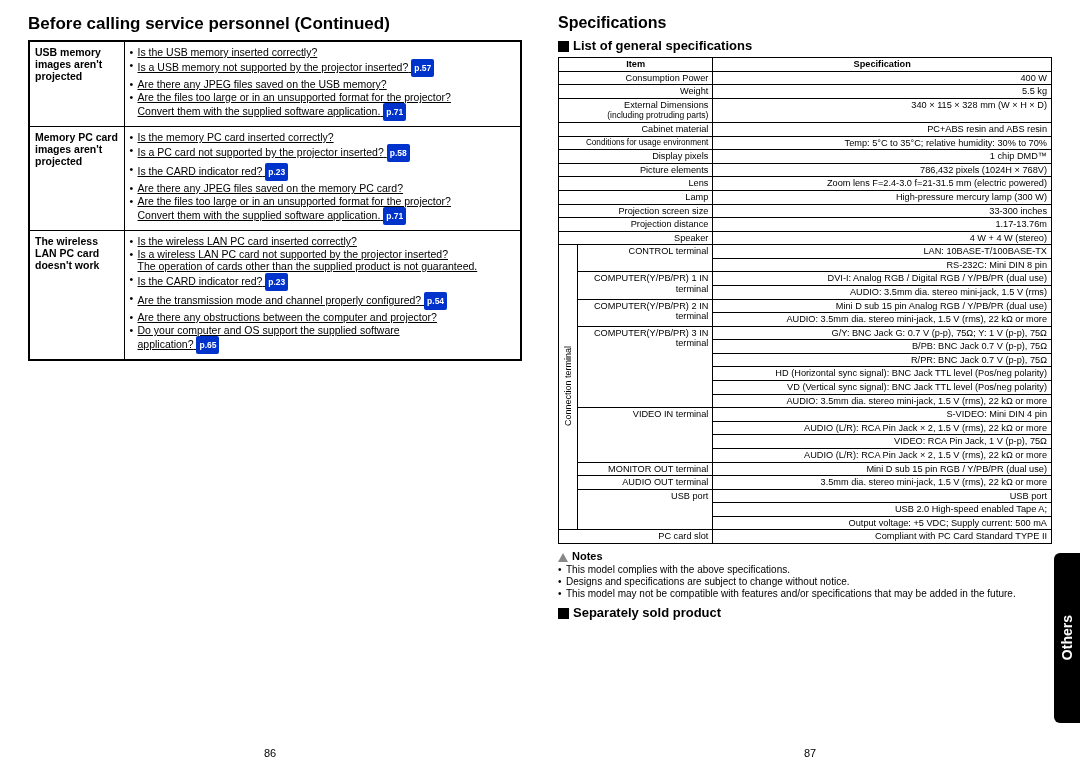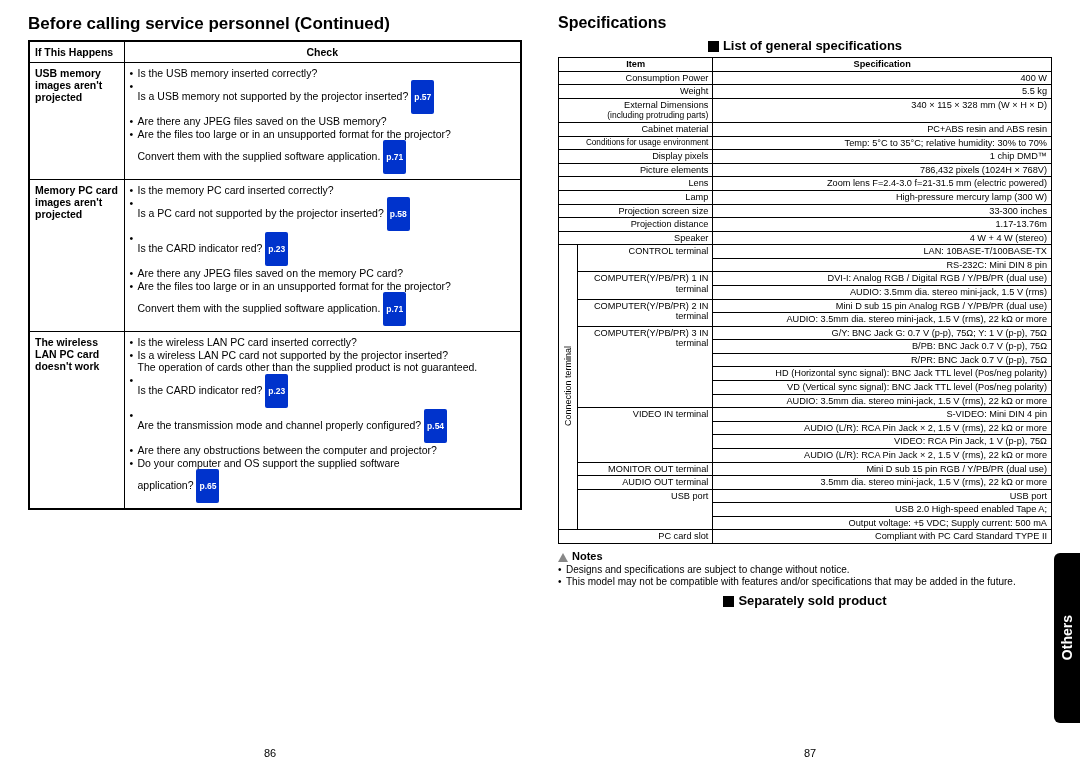--- a/index.html
+++ b/index.html
@@ -2,34 +2,34 @@
 <html><head>
 <meta charset="utf-8">
 <style>
   * { box-sizing: border-box; margin: 0; padding: 0; }
   body { font-family: Arial, Helvetica, sans-serif; background:#fff; color:#000; width:1080px; height:763px; position:relative; }
   .page { display:flex; width:100%; height:100%; }
   .col { width:50%; padding:14px 18px 8px 28px; position:relative; }
   .col.right { padding:14px 28px 8px 18px; }
   h1 { font-size:16px; font-weight:bold; margin-bottom:6px; }
   h1.left { font-size:17px; }
-  .sec-head { font-size:13px; font-weight:bold; margin:6px 0 4px;text-align:center; }
+  .sec-head { font-size:13px; font-weight:bold; margin:6px 0 4px; }
   .sec-head .sq { display:inline-block; width:11px; height:11px; background:#000; margin-right:4px; vertical-align:middle; }
   .notes-head { font-size:11px; font-weight:bold; margin:6px 0 2px; }
   .notes-head .tri { display:inline-block; width:0; height:0; border-left:5px solid transparent; border-right:5px solid transparent; border-bottom:9px solid #888; margin-right:4px; vertical-align:middle; }
   table { border-collapse:collapse; width:100%; font-size:10.5px; }
   .tbl-left { border:2px solid #000; }
   .tbl-left th, .tbl-left td { border:1px solid #000; padding:4px 5px; vertical-align:top; }
   .tbl-left th { font-weight:bold; text-align:left; }
   .tbl-left th.c { text-align:center; }
   .tbl-left td.b { font-weight:bold; width:95px; }
-  .tbl-left ul { list-style:none; padding-left:0; }
+  .tbl-left ul { list-style:none; padding-left:0;text-decoration:underline; }
   .tbl-left li { position:relative; padding-left:8px; margin-bottom:1px; }
   .tbl-left li::before { content:"•"; position:absolute; left:0; }
-  .ref { display:inline-block; background:#0033cc; color:#fff; font-size:8.5px; padding:12px 3px; border-radius:2px; font-weight:bold; vertical-align:middle; }
+  .ref { display:inline-block; background:#0033cc; color:#fff; font-size:8.5px; padding:4px 3px; border-radius:2px; font-weight:bold; vertical-align:middle; }
   .tbl-right { font-size:9.2px; line-height:1.15; border-top:1px solid #000;border-radius:16px; }
   .tbl-right th, .tbl-right td { border-bottom:1px solid #000; border-left:1px solid #000; border-right:1px solid #000; padding:1px 4px; text-align:right; vertical-align:top; }
   .tbl-right th { font-weight:bold; text-align:center; }
   .tbl-right td.l1 { width:150px; }
   .tbl-right td.lab { width:135px; }
   .tbl-right td.vert { width:14px; text-align:center; vertical-align:middle; border-left:1px solid #000;}
   .tbl-right td.vert span { writing-mode:vertical-rl; transform:rotate(180deg); display:inline-block; font-size:9px; }
   .notes ul { list-style:none; font-size:10px; padding-left:0;}
   .notes li { position:relative; padding-left:8px; margin-bottom:1px; }
   .notes li::before { content:"•"; position:absolute; left:0; }
@@ -40,24 +40,20 @@
 </style>
 </head>
 <body>
 
 <div class="page">
 
   <div class="col">
     <h1 class="left">Before calling service personnel (Continued)</h1>
     <table class="tbl-left">
       <tbody>
-          <tr>
-        <th>If  This Happens</th>
-        <th class="c">Check</th>
-      </tr>
       <tr>
         <td class="b">USB memory images aren't projected</td>
         <td>
           <ul>
             <li><span>Is the USB memory inserted correctly?</span></li>
             <li><span>Is a USB memory not supported by the projector inserted?</span> <span class="ref">p.57</span></li>
             <li><span>Are there any JPEG files saved on the USB memory?</span></li>
             <li><span>Are the files too large or in an unsupported format for the projector?</span><br><span>Convert them with the supplied software application.</span> <span class="ref">p.71</span></li>
           </ul>
         </td>
@@ -226,20 +222,21 @@
       <tr>
             <td colspan="2" class="l1">PC card slot</td>
             <td>Compliant with PC Card Standard TYPE II</td>
           </tr>
     </tbody>
       </table>
 
     <div class="notes-head"><span class="tri"></span><span>Notes</span></div>
     <div class="notes">
       <ul>
+        <li><span>This model complies with the above specifications.</span></li>
         <li><span>Designs and specifications are subject to change without notice.</span></li>
         <li><span>This model may not be compatible with features and/or specifications that may be added in the future.</span></li>
       </ul>
     </div>
 
     <div class="sec-head"><span class="sq"></span><span>Separately sold product</span></div>
 
     <div class="pg">87</div>
     <div class="tab">
         <span>Others</span>

